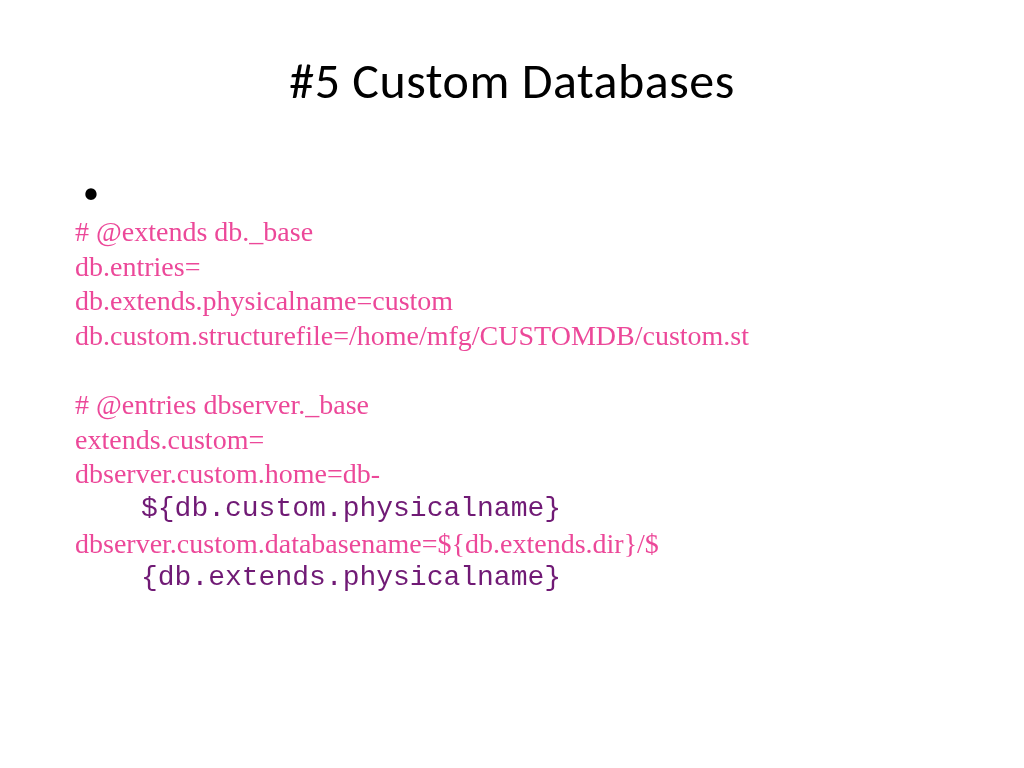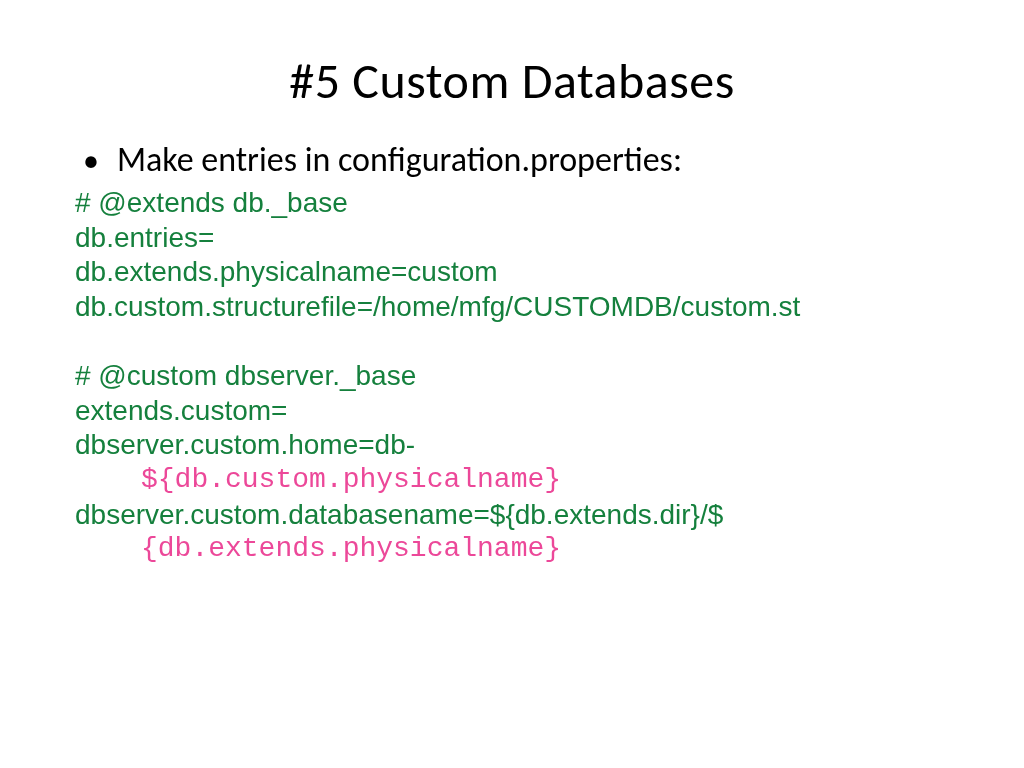--- a/index.html
+++ b/index.html
@@ -13,74 +13,73 @@
       background: #ffffff;
       font-family: Calibri, 'Segoe UI', Arial, sans-serif;
       color: #000000;
       padding: 50px 75px 40px 75px;
       overflow: hidden;
     }
     .slide-title {
       font-size: 50px;
       font-weight: 400;
       text-align: center;
-      margin-bottom: 28px;
+      margin-bottom: 66px;
       letter-spacing: 0.5px;
     }
     .bullet-container {
       display: flex;
       align-items: baseline;
       margin-bottom: 6px;
     }
     .bullet-mark {
       font-size: 32px;
       margin-right: 18px;
       margin-left: 8px;
       line-height: 1;
     }
     .bullet-text {
       font-size: 34px;
       font-weight: 400;
     }
     .code-line {
-      font-family: Liberation Sans, sans-serif;
+      font-family: Liberation Serif, serif;
       font-size: 28px;
-      color: #15803d;
+      color: #ec4899;
       line-height: 1.24;
       white-space: pre-wrap;
       word-break: break-word;
       letter-spacing: 0px;
     }
     .code-continue {
       font-family: 'Courier New', Courier, monospace;
       font-size: 28px;
-      color: #ec4899;
+      color: #701a75;
       line-height: 1.24;
       padding-left: 66px;
       letter-spacing: 0px;
     }
     .spacer {
       height: 34px;
     }
   </style>
 </head>
 <body>
 
 <h1 class="slide-title">#5 Custom Databases</h1>
 
 <div class="bullet-container">
   <span class="bullet-mark">•</span>
-  <span class="bullet-text">Make entries in configuration.properties:</span>
 </div>
 
 <div class="code-line"># @extends db._base</div>
 <div class="code-line">db.entries=</div>
 <div class="code-line">db.extends.physicalname=custom</div>
 <div class="code-line">db.custom.structurefile=/home/mfg/CUSTOMDB/custom.st</div>
 
 <div class="spacer"></div>
 
-<div class="code-line"># @custom dbserver._base</div>
+<div class="code-line"># @entries dbserver._base</div>
 <div class="code-line">extends.custom=</div>
 <div class="code-line">dbserver.custom.home=db-</div>
 <div class="code-continue">${db.custom.physicalname}</div>
 <div class="code-line">dbserver.custom.databasename=${db.extends.dir}/$</div>
 <div class="code-continue">{db.extends.physicalname}</div>
 
 </body></html>

